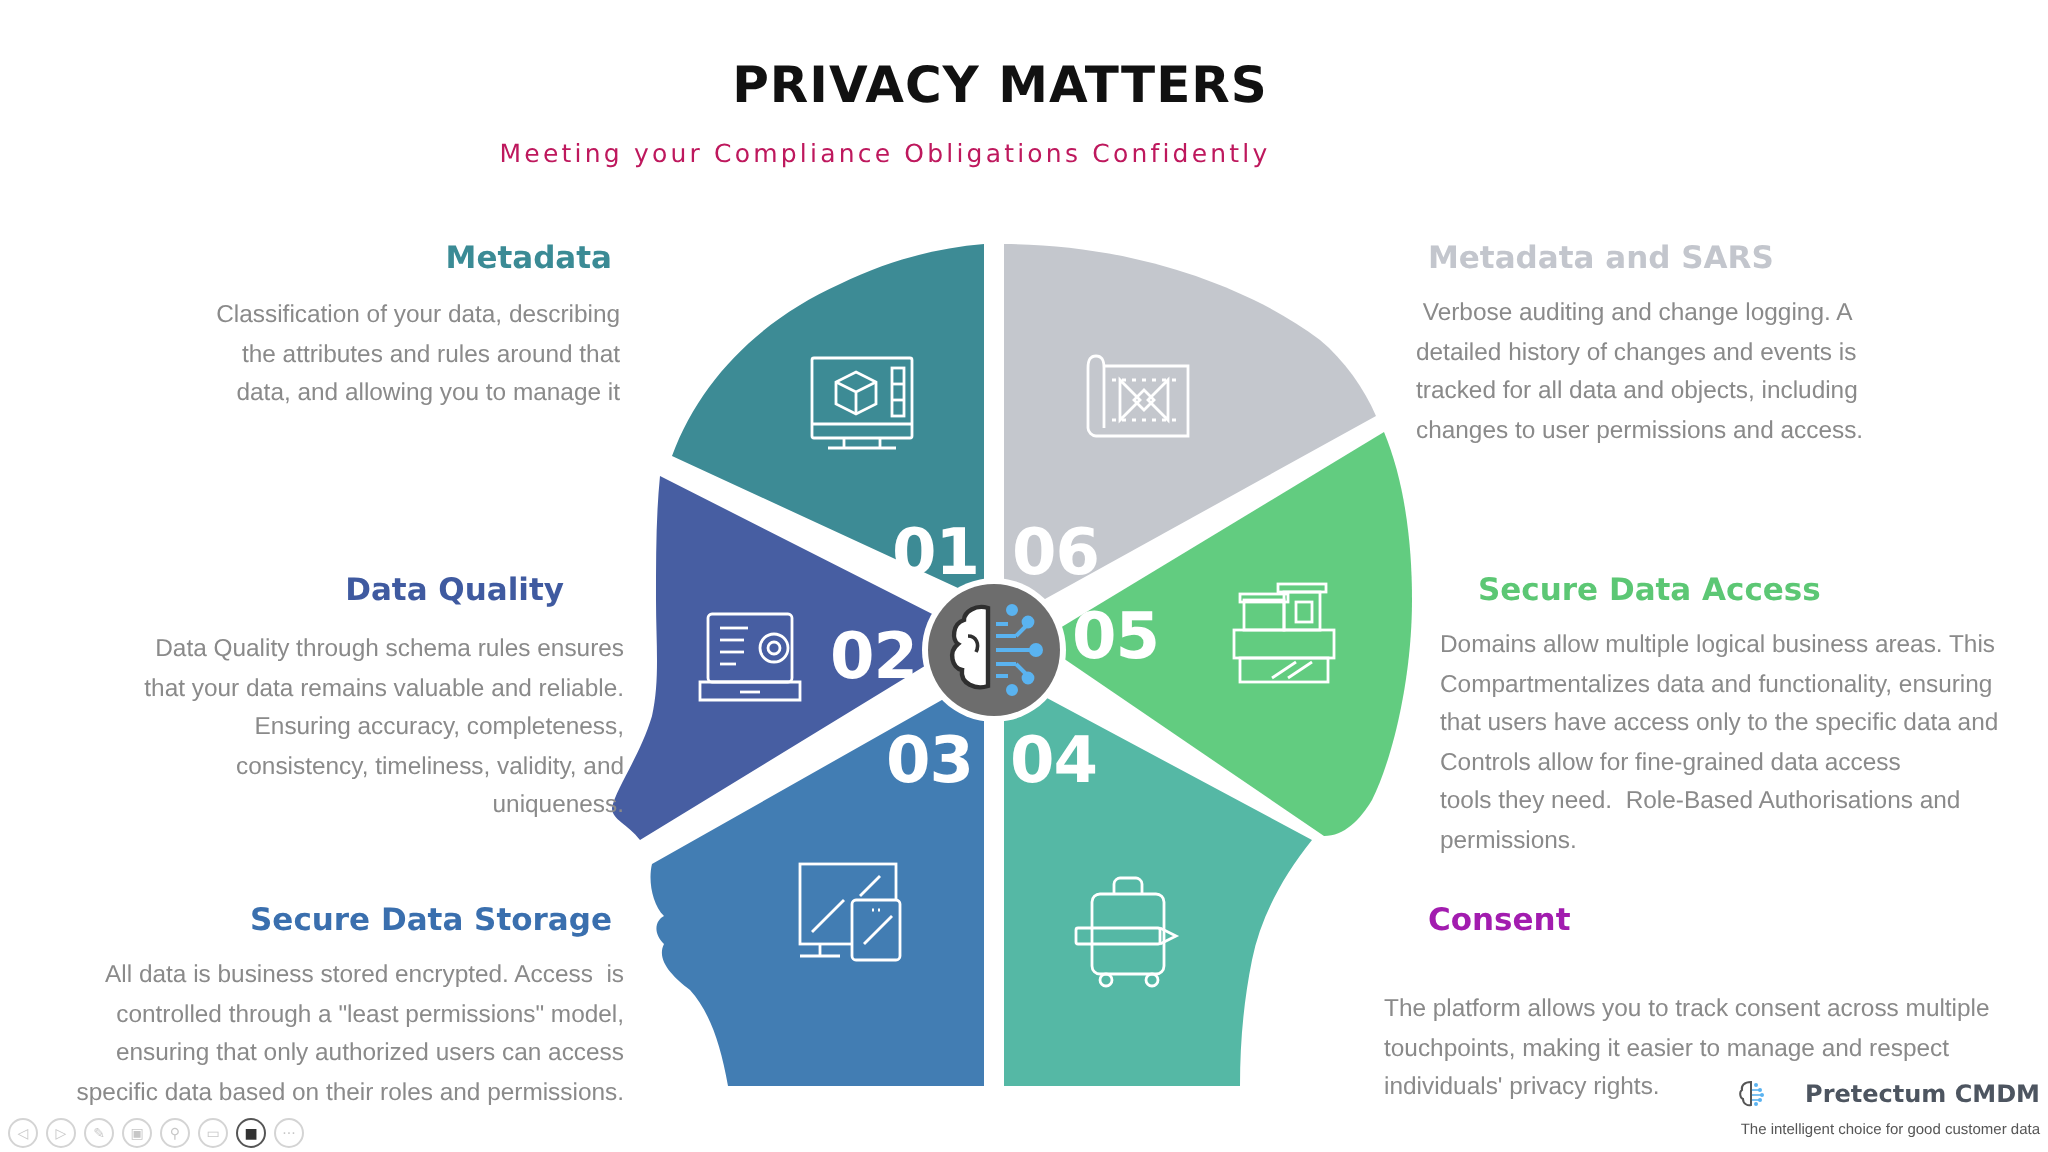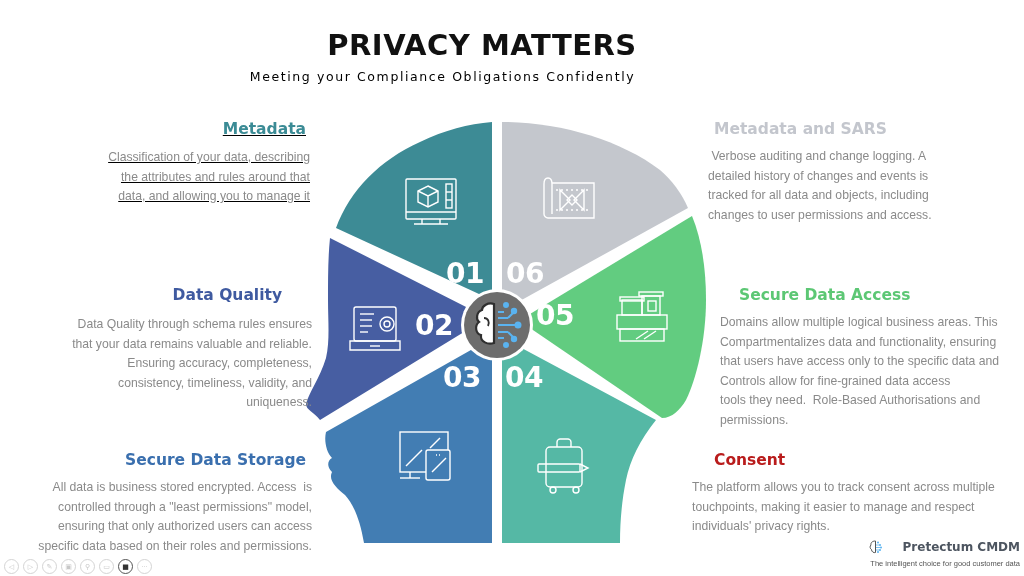--- a/index.html
+++ b/index.html
@@ -1,61 +1,61 @@
 <!DOCTYPE html>
 <html><head>
   <meta charset="utf-8">
   <style>
     * { box-sizing: border-box; margin: 0; padding: 0; }
     html, body { width: 1024px; height: 576px; background: #ffffff; overflow: hidden; }
     body { position: relative; font-family: "Liberation Sans", sans-serif; }
 
     .title {
-      position: absolute; left: 0; top: 28px; width: 964px; text-align: center;
-      font-family: "DejaVu Sans", sans-serif; font-weight: 700; font-size: 29px;
+      position: absolute; left: 18px; top: 28px; width: 964px; text-align: center;
+      font-family: "DejaVu Sans", sans-serif; font-weight: 700; font-size: 25px;
       color: #111111; letter-spacing: 0.5px;
     }
     .subtitle {
       position: absolute; left: 0; top: 69px; width: 885px; text-align: center;
-      font-family: "DejaVu Sans", sans-serif; font-size: 12.5px; color: #000000;
+      font-family: "DejaVu Sans", sans-serif; font-size: 12.5px; color: #be185d;
       letter-spacing: 1.6px;
     }
 
     .block { position: absolute; }
     .block .heading {
       font-family: "DejaVu Sans", sans-serif; font-weight: 700; font-size: 15.5px;
       white-space: nowrap;
     }
     .block .body {
       font-family: "Liberation Sans", sans-serif; font-size: 12.2px; line-height: 19.5px;
       color: #8a8a8a;
     }
     .left { text-align: right; }
     .right { text-align: left; }
 
-    #b-metadata { left: 60px; top: 120px; width: 250px; text-decoration: underline; }
+    #b-metadata { left: 60px; top: 120px; width: 250px; }
     #b-metadata .heading { color: #3b8b95; margin-bottom: 10px; padding-right: 4px; }
     #b-quality { left: 20px; top: 286px; width: 292px; }
     #b-quality .heading { color: #3f5aa0; margin-bottom: 11px; padding-right: 30px; }
     #b-storage { left: 20px; top: 451px; width: 292px; }
     #b-storage .heading { color: #3a6fae; margin-bottom: 9px; padding-right: 6px; }
 
     #b-auditing { left: 708px; top: 120px; width: 250px; }
     #b-auditing .heading { color: #c3c6cd; margin-bottom: 9px; padding-left: 6px; }
     #b-access { left: 720px; top: 286px; width: 300px; }
     #b-access .heading { color: #5cc774; margin-bottom: 9px; padding-left: 19px; }
     #b-consent { left: 692px; top: 451px; width: 320px; }
-    #b-consent .heading { color: #b91c1c; margin-bottom: 9px; padding-left: 22px; }
+    #b-consent .heading { color: #a21caf; margin-bottom: 26px; padding-left: 22px; }
 
     .diagram { position: absolute; left: 0; top: 0; width: 1024px; height: 576px; pointer-events: none; }
     .diagram * { pointer-events: auto; }
 
     .num {
       position: absolute; font-family: "DejaVu Sans", sans-serif; font-weight: 700;
-      font-size: 28px; color: #ffffff; letter-spacing: -0.5px;
+      font-size: 32px; color: #ffffff; letter-spacing: -0.5px;
     }
 
     .brand { position: absolute; left: 860px; top: 540px; width: 160px; text-align: right; }
     .brand .name {
       font-family: "DejaVu Sans", sans-serif; font-weight: 700; font-size: 12px; color: #4d5560;
       display: inline-flex; align-items: center; gap: 20px;
     }
     .brand .tag { font-family: "Liberation Sans", sans-serif; font-size: 7.5px; color: #555; margin-top: 1px; white-space: nowrap; }
 
     .pres-controls { position: absolute; left: 4px; top: 559px; display: flex; gap: 4px; }

